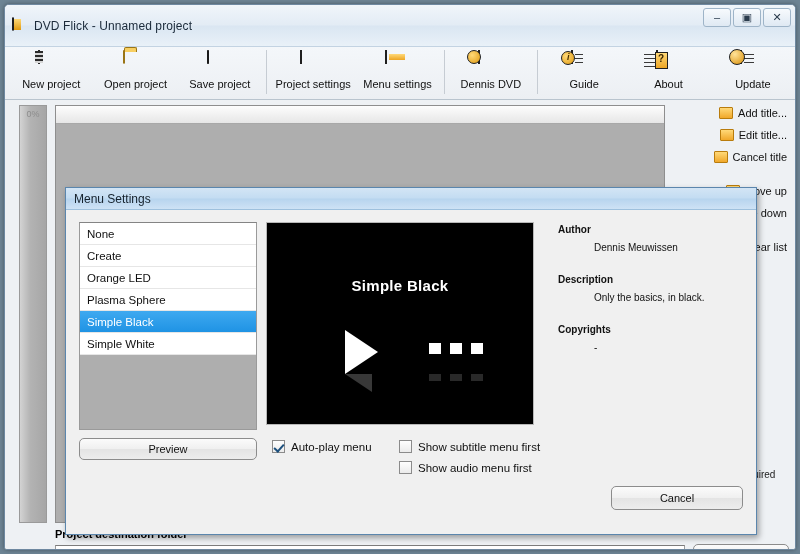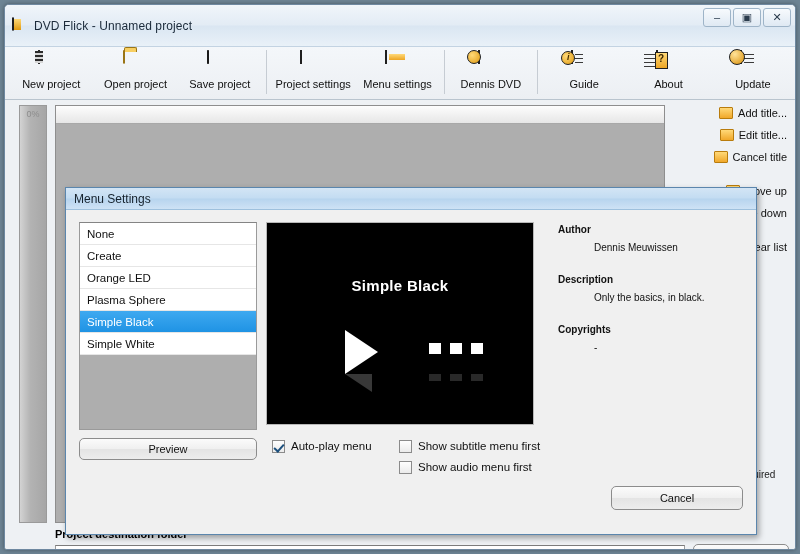--- a/index.html
+++ b/index.html
@@ -243,21 +243,21 @@
     position: absolute; left: 492px; top: 12px; width: 190px;
     font-size: 10px; color: #111; line-height: 16px;
   }
   #meta .mh { font-weight: bold; margin-bottom: 2px; }
   #meta .mv { margin-bottom: 16px; padding-left: 36px; }
 
   
   #checks {
     position: absolute; left: 206px; top: 230px; width: 400px;
   }
-  .cb-line { display: flex; margin-bottom: 8px; }
+  .cb-line { display: flex; align-items: center; margin-bottom: 8px; }
   .cbx {
     width: 13px; height: 13px;
     border: 1px solid #8b8b8b;
     background: linear-gradient(to bottom, #fefefe, #ebebeb);
     margin-right: 6px;
     position: relative;
     flex: none;
   }
   .cbx.checked::after {
     content: "";

